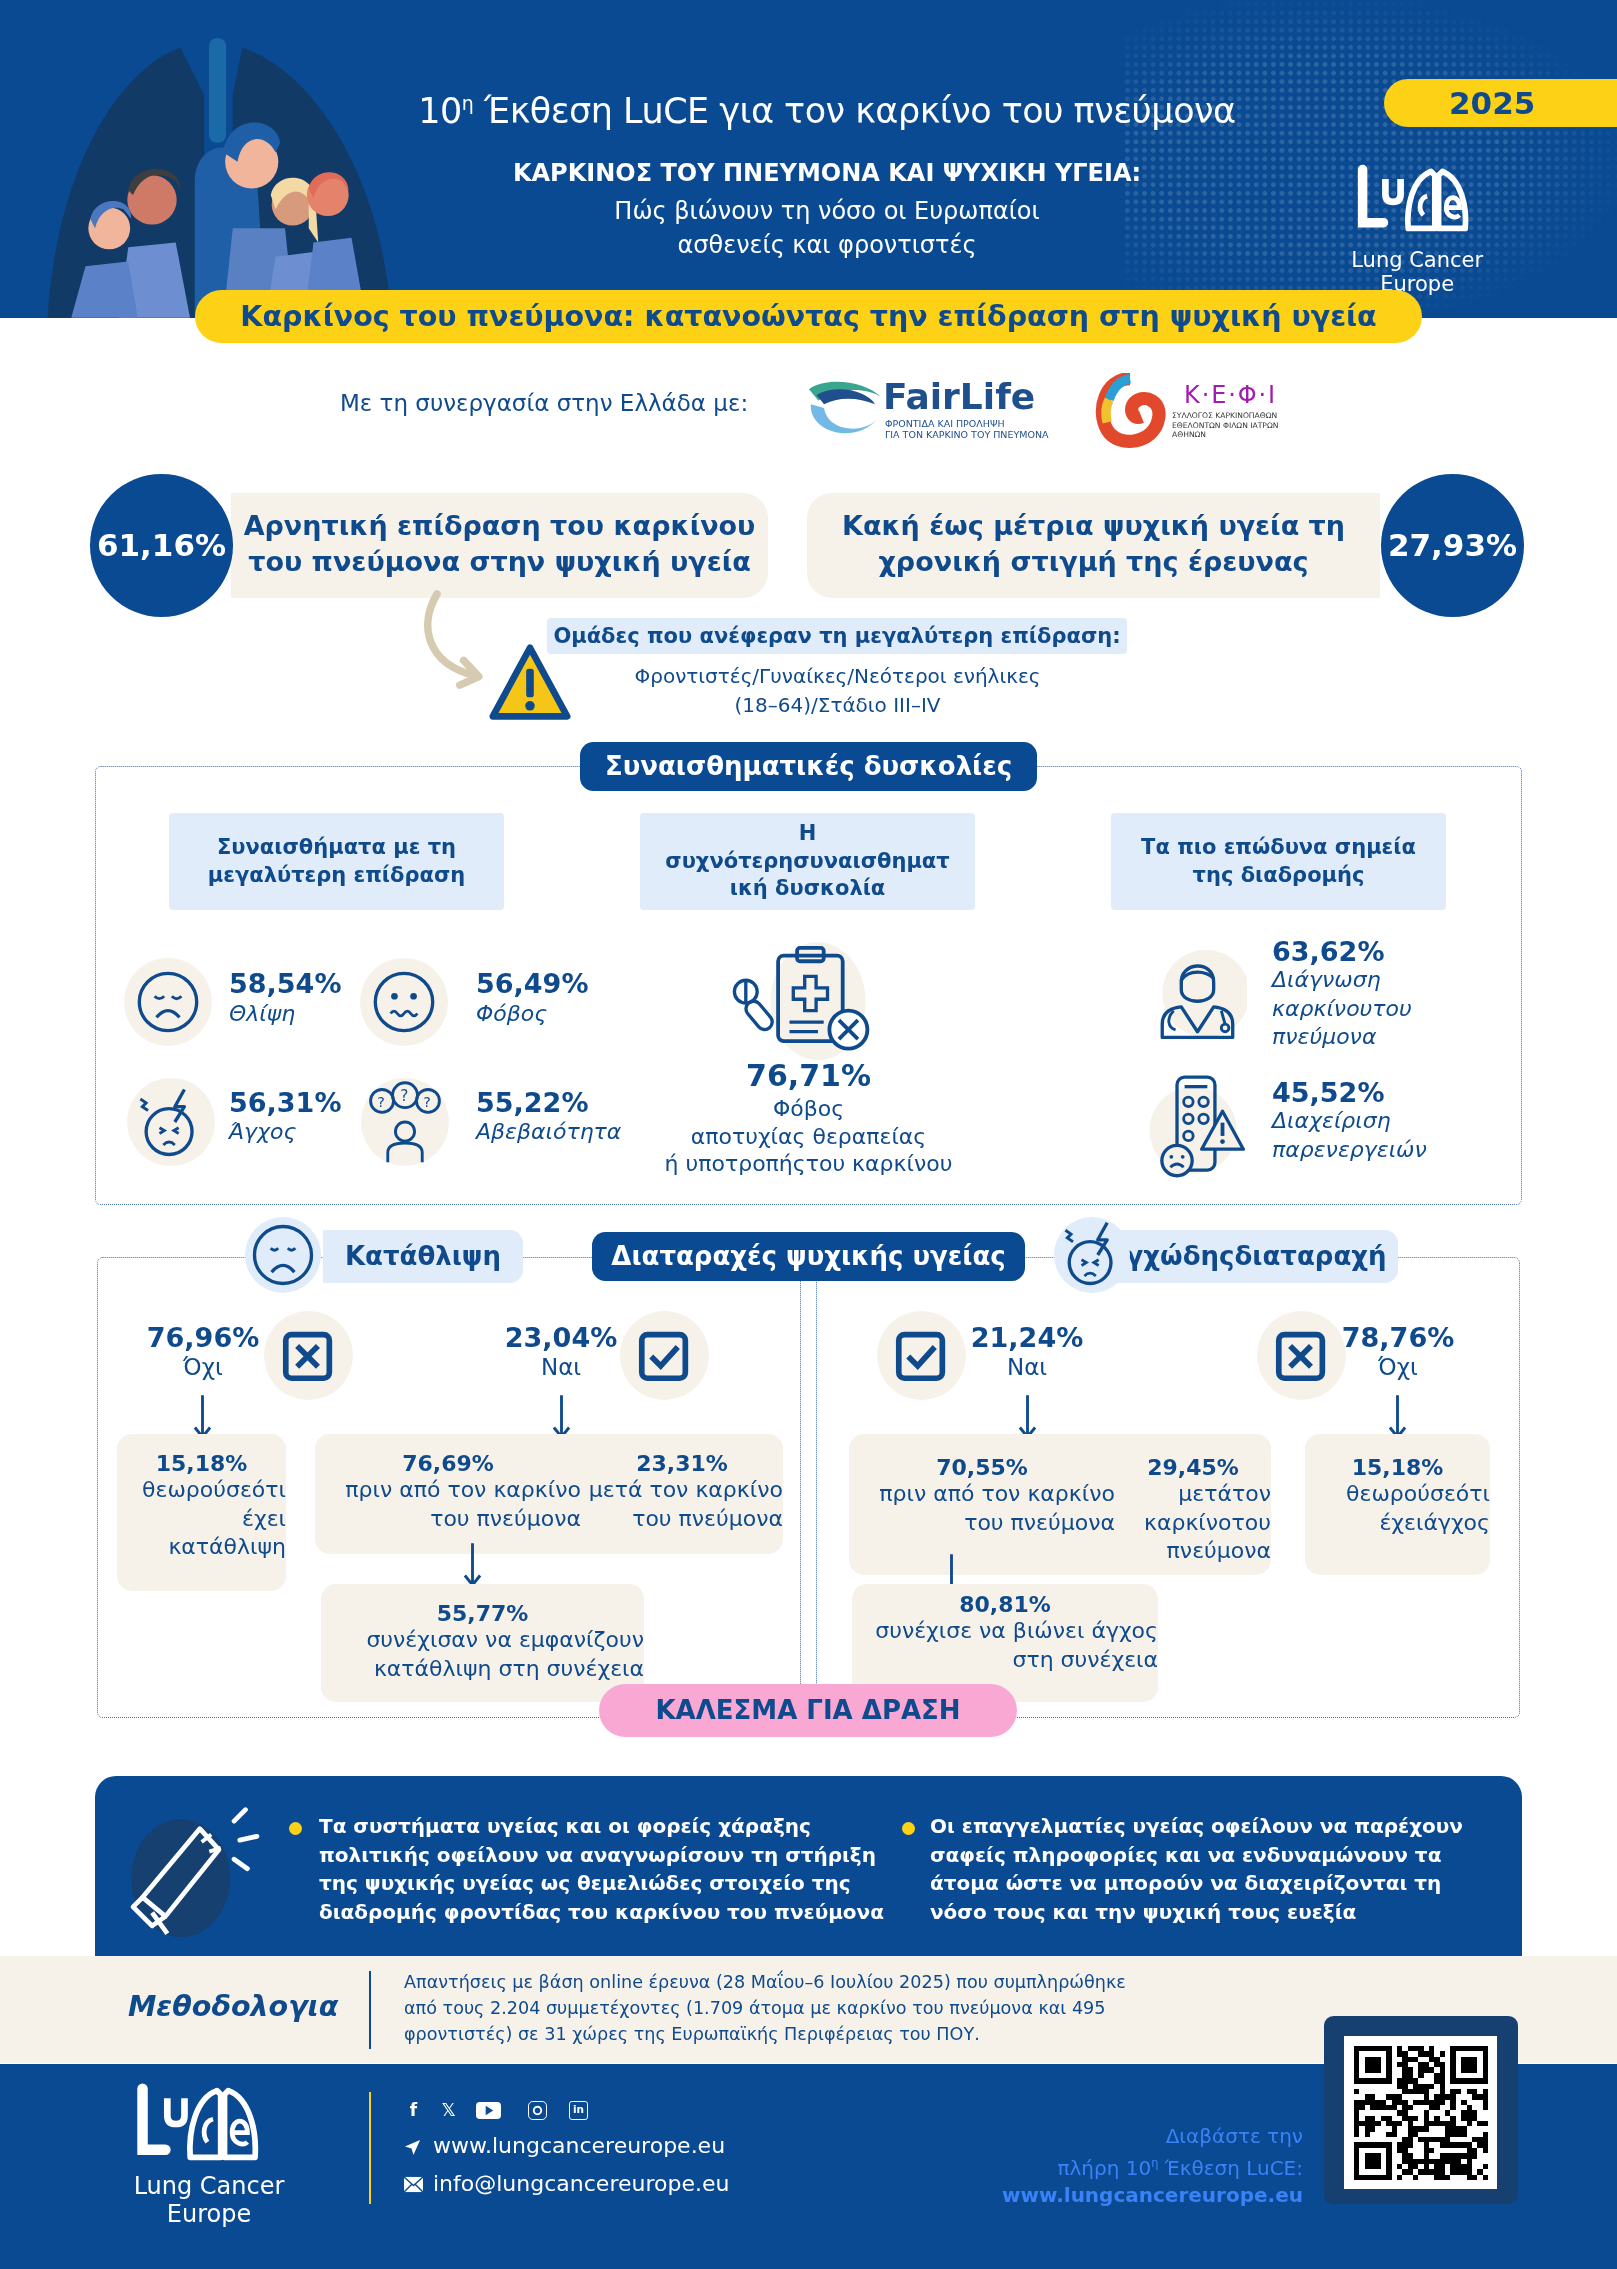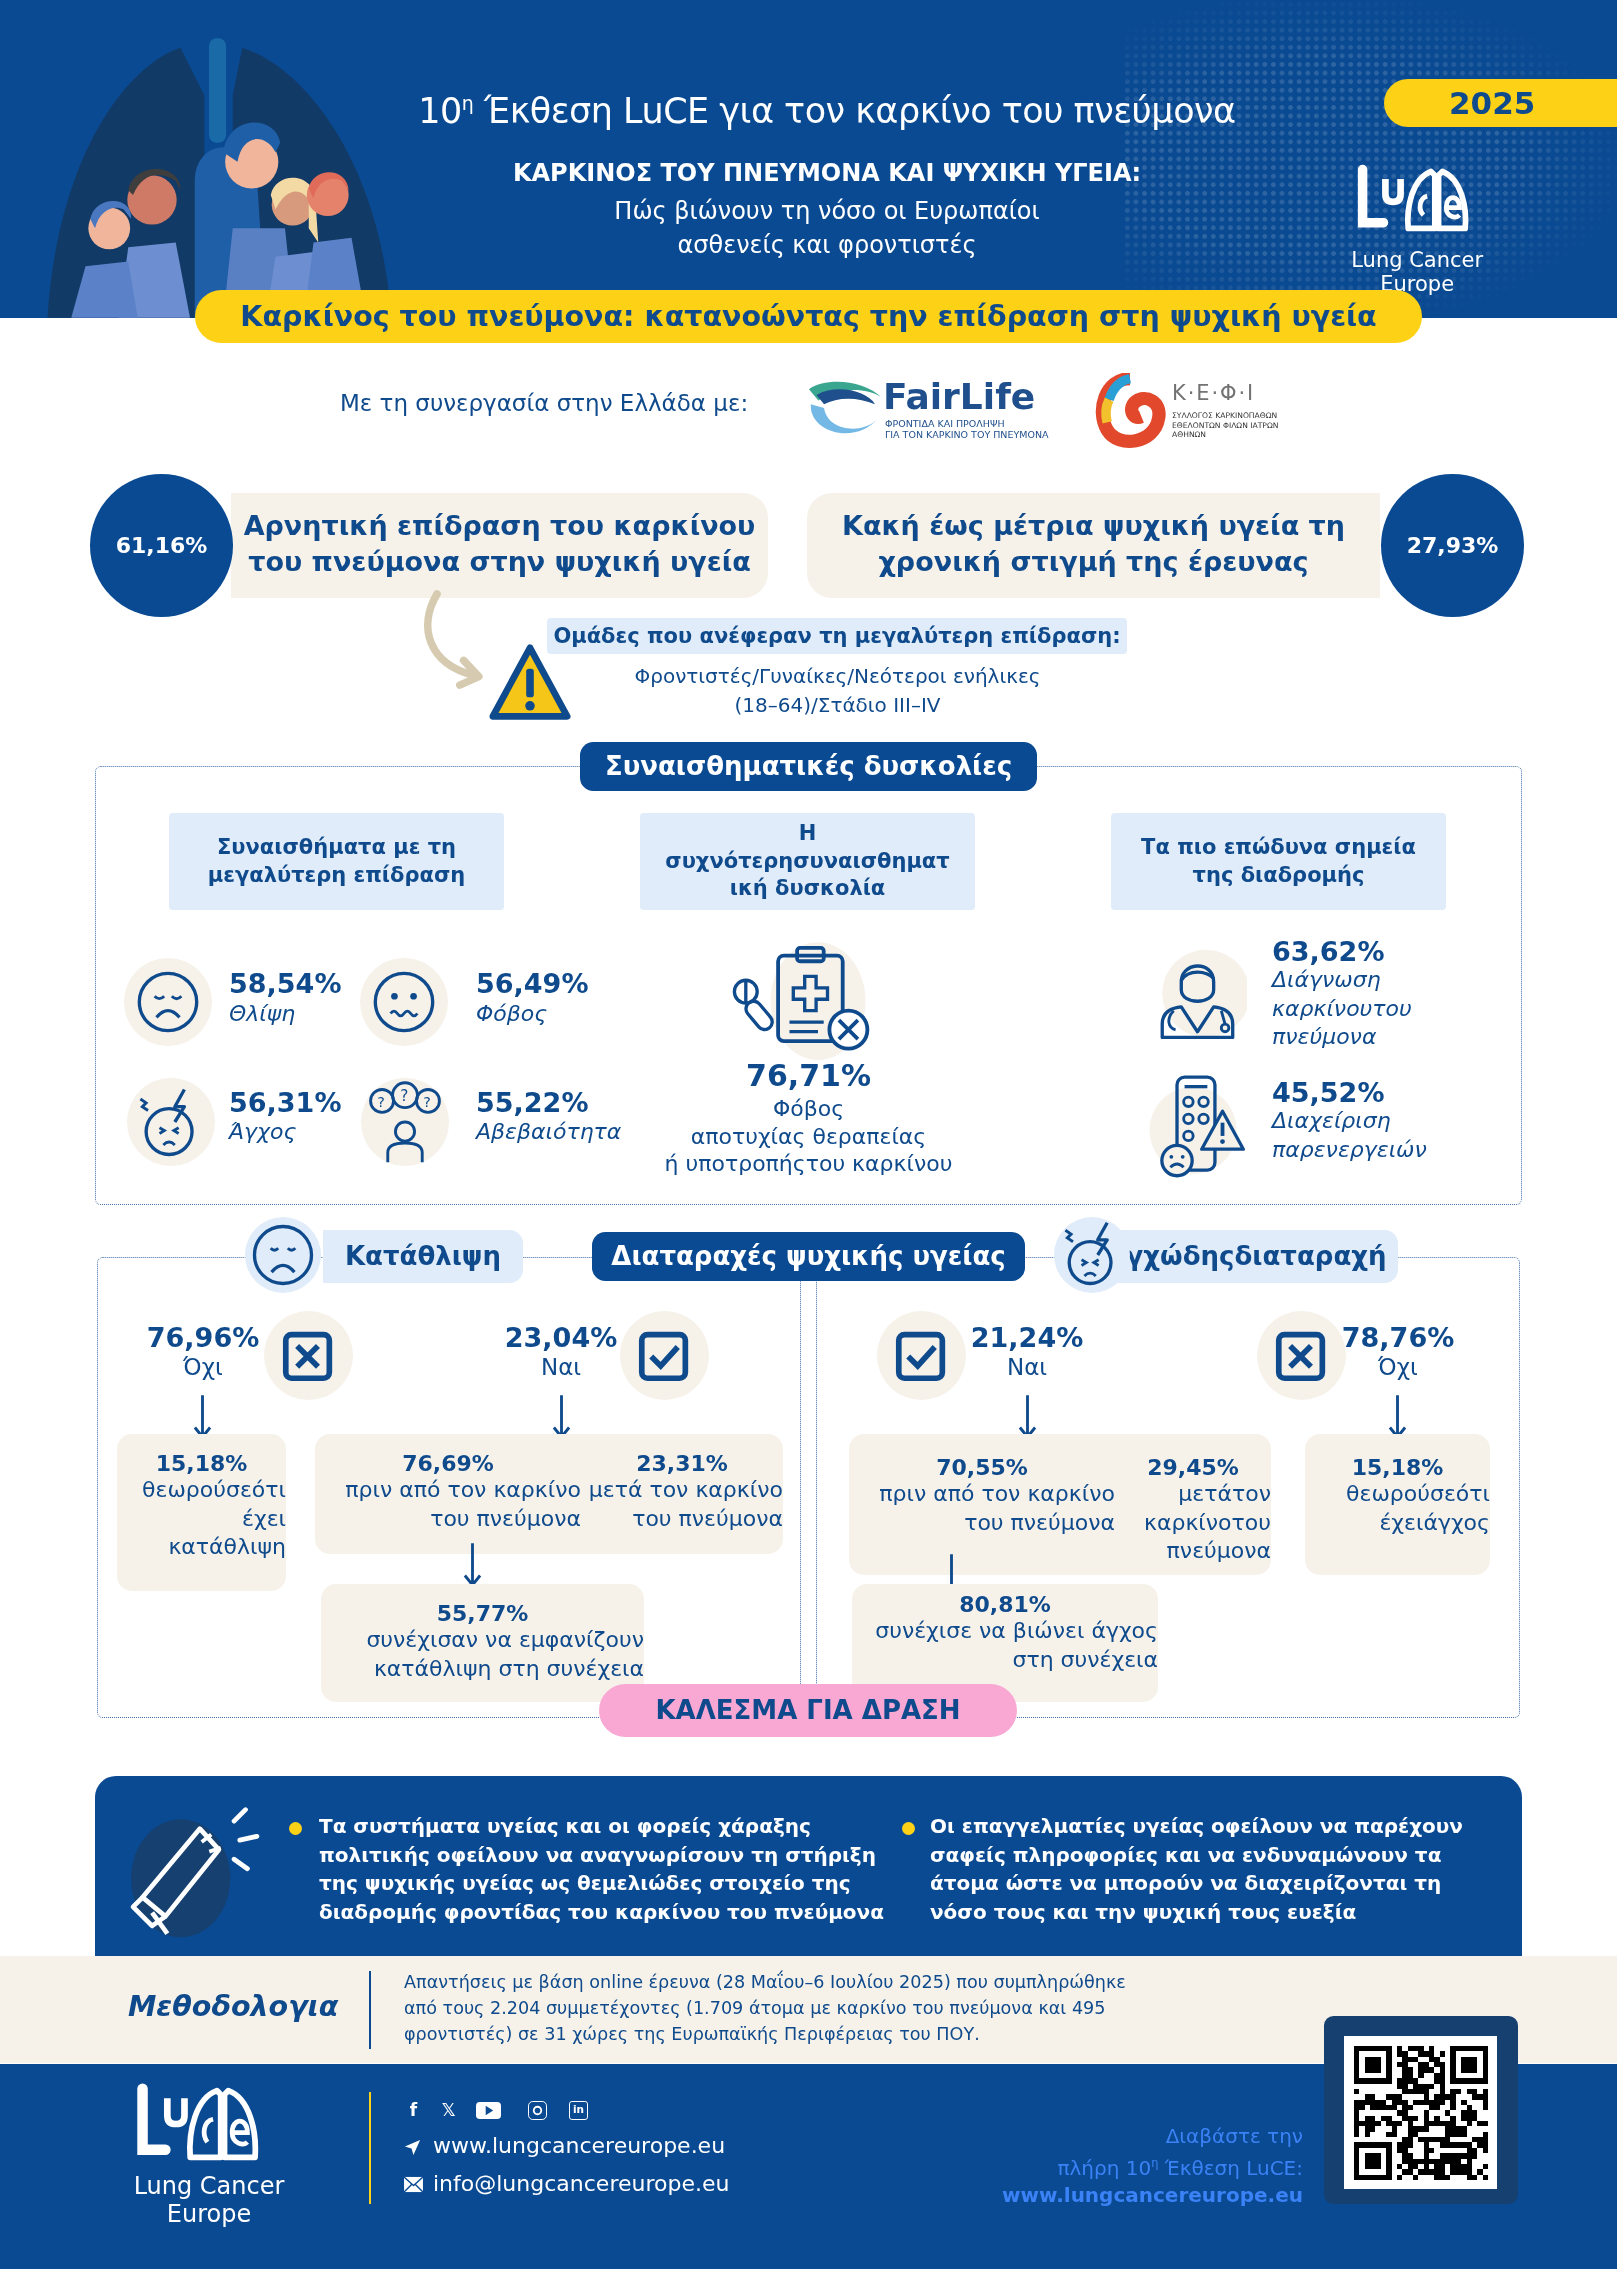--- a/index.html
+++ b/index.html
@@ -31,21 +31,21 @@
   #banner { left: 195px; top: 290px; width: 1227px; height: 53px; background: #fcd116; border-radius: 27px;
     text-align: center; font-weight: bold; font-size: 28.5px; line-height: 53px; color: #0f4a8c; }
 
   
   #partners-label { left: 340px; top: 390px; font-size: 23px; color: #0f4a8c; }
   #fairlife { left: 799px; top: 376px; width: 266px; height: 68px; }
   #kefi { left: 1092px; top: 373px; width: 190px; height: 76px; }
 
   
   .stat-circle { width: 143px; height: 143px; border-radius: 50%; background: #0a4a92; color: #fff; font-weight: bold;
-    font-size: 22px; text-align: center; line-height: 143px; }
+    font-size: 31px; text-align: center; line-height: 143px; }
   #stat1-circle { left: 90px; top: 474px; }
   #stat2-circle { left: 1381px; top: 474px; }
   .stat-pill { background: #f6f2ea; height: 105px; top: 493px; color: #0f4a8c; font-weight: bold; font-size: 27px;
     text-align: center; line-height: 36px; padding-top: 15px; }
   #stat1-pill { left: 231px; width: 537px; border-radius: 0 25px 25px 0; }
   #stat2-pill { left: 807px; width: 573px; border-radius: 25px 0 0 25px; }
 
   #groups-label { left: 547px; top: 618px; width: 580px; height: 36px; background: #e0ecf9; border-radius: 3.8px;
     font-weight: bold; font-size: 21px; line-height: 36px; text-align: center; }
   #groups-text { left: 571px; top: 662px; width: 533px; font-size: 20px; line-height: 28.5px; text-align: center; }
@@ -182,21 +182,21 @@
     <div>ΦΡΟΝΤΙΔΑ ΚΑΙ ΠΡΟΛΗΨΗ</div>
     <div>ΓΙΑ ΤΟΝ ΚΑΡΚΙΝΟ ΤΟΥ ΠΝΕΥΜΟΝΑ</div>
   </div>
 </div>
 <div id="kefi" class="abs">
   <svg width="76" height="76" viewBox="0 0 80 80" style="position:absolute;left:0;top:0">
     <path d="M40 6 C 14 6 4 40 16 60 C 28 80 66 74 70 48 C 74 30 56 22 46 30 C 38 36 42 50 52 46" fill="none" stroke="#e2482c" stroke-width="14"></path>
     <path d="M40 6 C 30 8 22 16 18 28" fill="none" stroke="#2a9fd6" stroke-width="10"></path>
     <path d="M18 28 C 14 36 14 44 16 52" fill="none" stroke="#f2c12e" stroke-width="10"></path>
   </svg>
-  <div style="position:absolute;left:80px;top:7.6px;font-size:21px;color:#737373;letter-spacing:1.9px">Κ·Ε·Φ·Ι</div>
+  <div style="position:absolute;left:92px;top:7.6px;font-size:24px;color:#a21caf;letter-spacing:1.9px">Κ·Ε·Φ·Ι</div>
   <div style="position:absolute;left:80px;top:38px;font-size:7.6px;color:#333;line-height:9.5px">
     <div>ΣΥΛΛΟΓΟΣ ΚΑΡΚΙΝΟΠΑΘΩΝ</div>
     <div>ΕΘΕΛΟΝΤΩΝ ΦΙΛΩΝ ΙΑΤΡΩΝ ΑΘΗΝΩΝ</div>
   </div>
 </div>
 
 <div id="stat1-pill" class="abs stat-pill">
   <div>Αρνητική επίδραση του καρκίνου</div>
   <div>του πνεύμονα στην ψυχική υγεία</div>
 </div>

